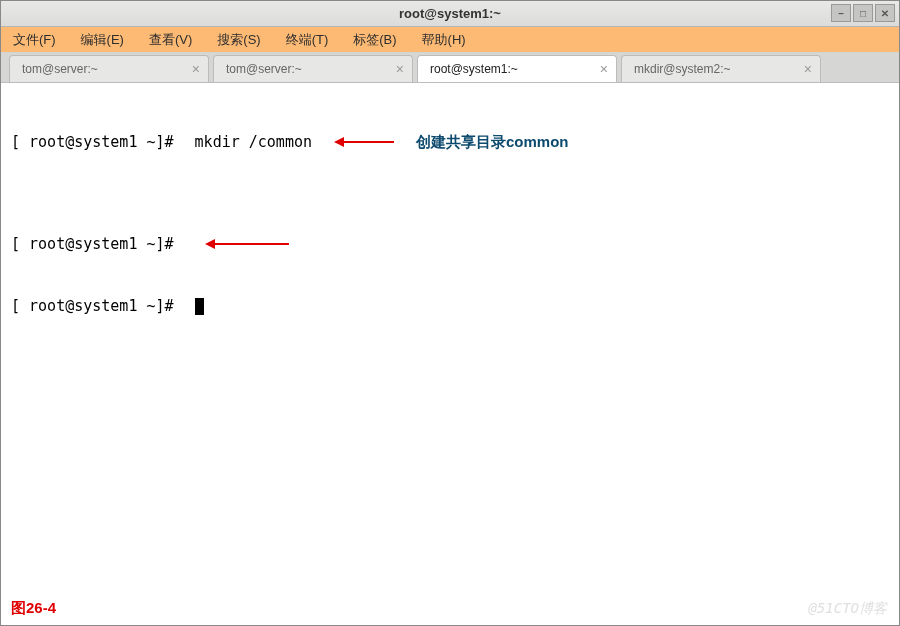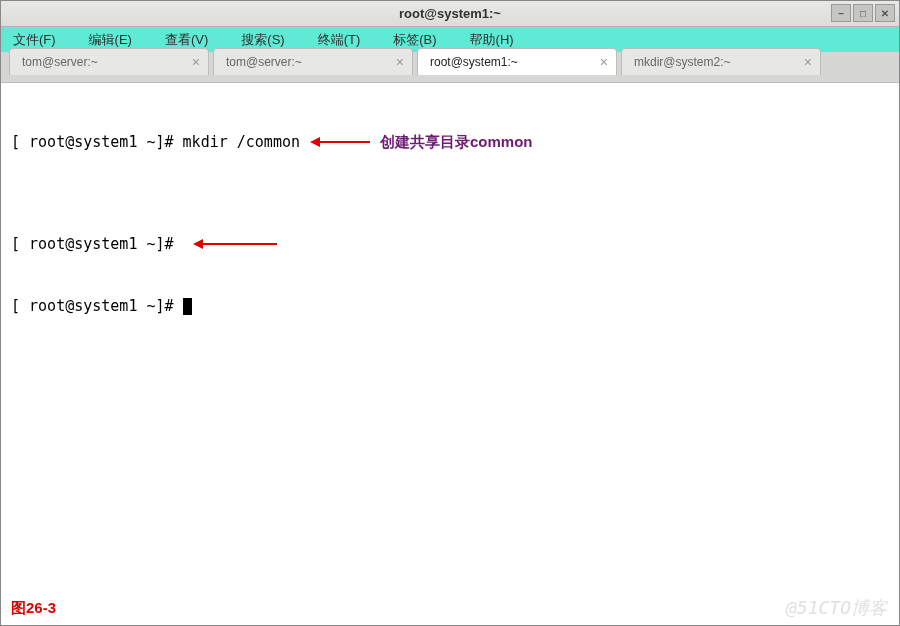--- a/index.html
+++ b/index.html
@@ -38,39 +38,39 @@
       border: 1px solid #999;
       display: flex;
       align-items: center;
       justify-content: center;
       font-size: 10px;
       color: #555;
       cursor: pointer;
     }
     .menubar {
       height: 26px;
-      background: #5eead4;
+      background: #fdba74;
       border-bottom: 1px solid #d4d4d2;
       display: flex;
       align-items: center;
       padding: 0 6px;
-      gap: 21px;
+      gap: 13px;
       font-size: 13px;
       color: #2e2e2e;
       text-align: center;
     }
     .menu-item {
       padding: 3px 6px;
       cursor: pointer;
     }
     .tabstrip {
       height: 30px;
       background: #d6d6d4;
       display: flex;
-      align-items: flex-end;
+      align-items: center;
       padding: 8px 8px;
       border-bottom: 1px solid #bcbcba;
     }
     .tab {
       display: flex;
       align-items: center;
       justify-content: space-between;
       padding: 5px 8px 5px 12px;
       background: #e7e7e5;
       border: 1px solid #bcbcba;
@@ -101,30 +101,31 @@
       font-size: 15px;
       color: #000;
       line-height: 22px;
       position: relative;
       height: calc(100% - 26px - 26px - 30px);
     }
     .term-line {
       white-space: pre;
       display: flex;
       align-items: center;
+      gap: 12px;
     }
     .cursor-block {
       display: inline-block;
       width: 9px;
       height: 17px;
       background: #000;
       vertical-align: middle;
     }
     .annotation {
-      color: #701a75;
+      color: #0c4a6e;
       font-weight: bold;
       font-family: "Microsoft YaHei", sans-serif;
       font-size: 15px;
       display: inline-flex;
       align-items: center;
     }
     .arrow-left {
       display: inline-block;
       margin: 0 8px;
     }
@@ -136,21 +137,21 @@
       color: #e00000;
       font-weight: bold;
       font-family: "Microsoft YaHei", sans-serif;
       font-size: 15px;
     }
     .watermark {
       position: absolute;
       right: 12px;
       bottom: 6px;
       color: #e0e0e0;
-      font-size: 18px;
+      font-size: 14px;
       font-style: italic;
     }
     .line1-wrap { display: flex; align-items: center; }
   </style>
 </head>
 <body>
 
 <div class="titlebar">
   <span>root@system1:~</span>
   <div class="window-controls">
@@ -206,15 +207,15 @@
       <svg width="88" height="14">
           <line x1="8" y1="7" x2="86" y2="7" stroke="#e00000" stroke-width="2"></line>
           <polygon points="2,7 12,2 12,12" fill="#e00000"></polygon>
         </svg>
     </span>
   </div>
   <div class="term-line">
     <span>[ root@system1 ~]# </span><span class="cursor-block"></span>
   </div>
 
-  <div class="figure-label">图26-3</div>
+  <div class="figure-label">图26-4</div>
   <div class="watermark">@51CTO博客</div>
 </div>
 
 </body></html>

